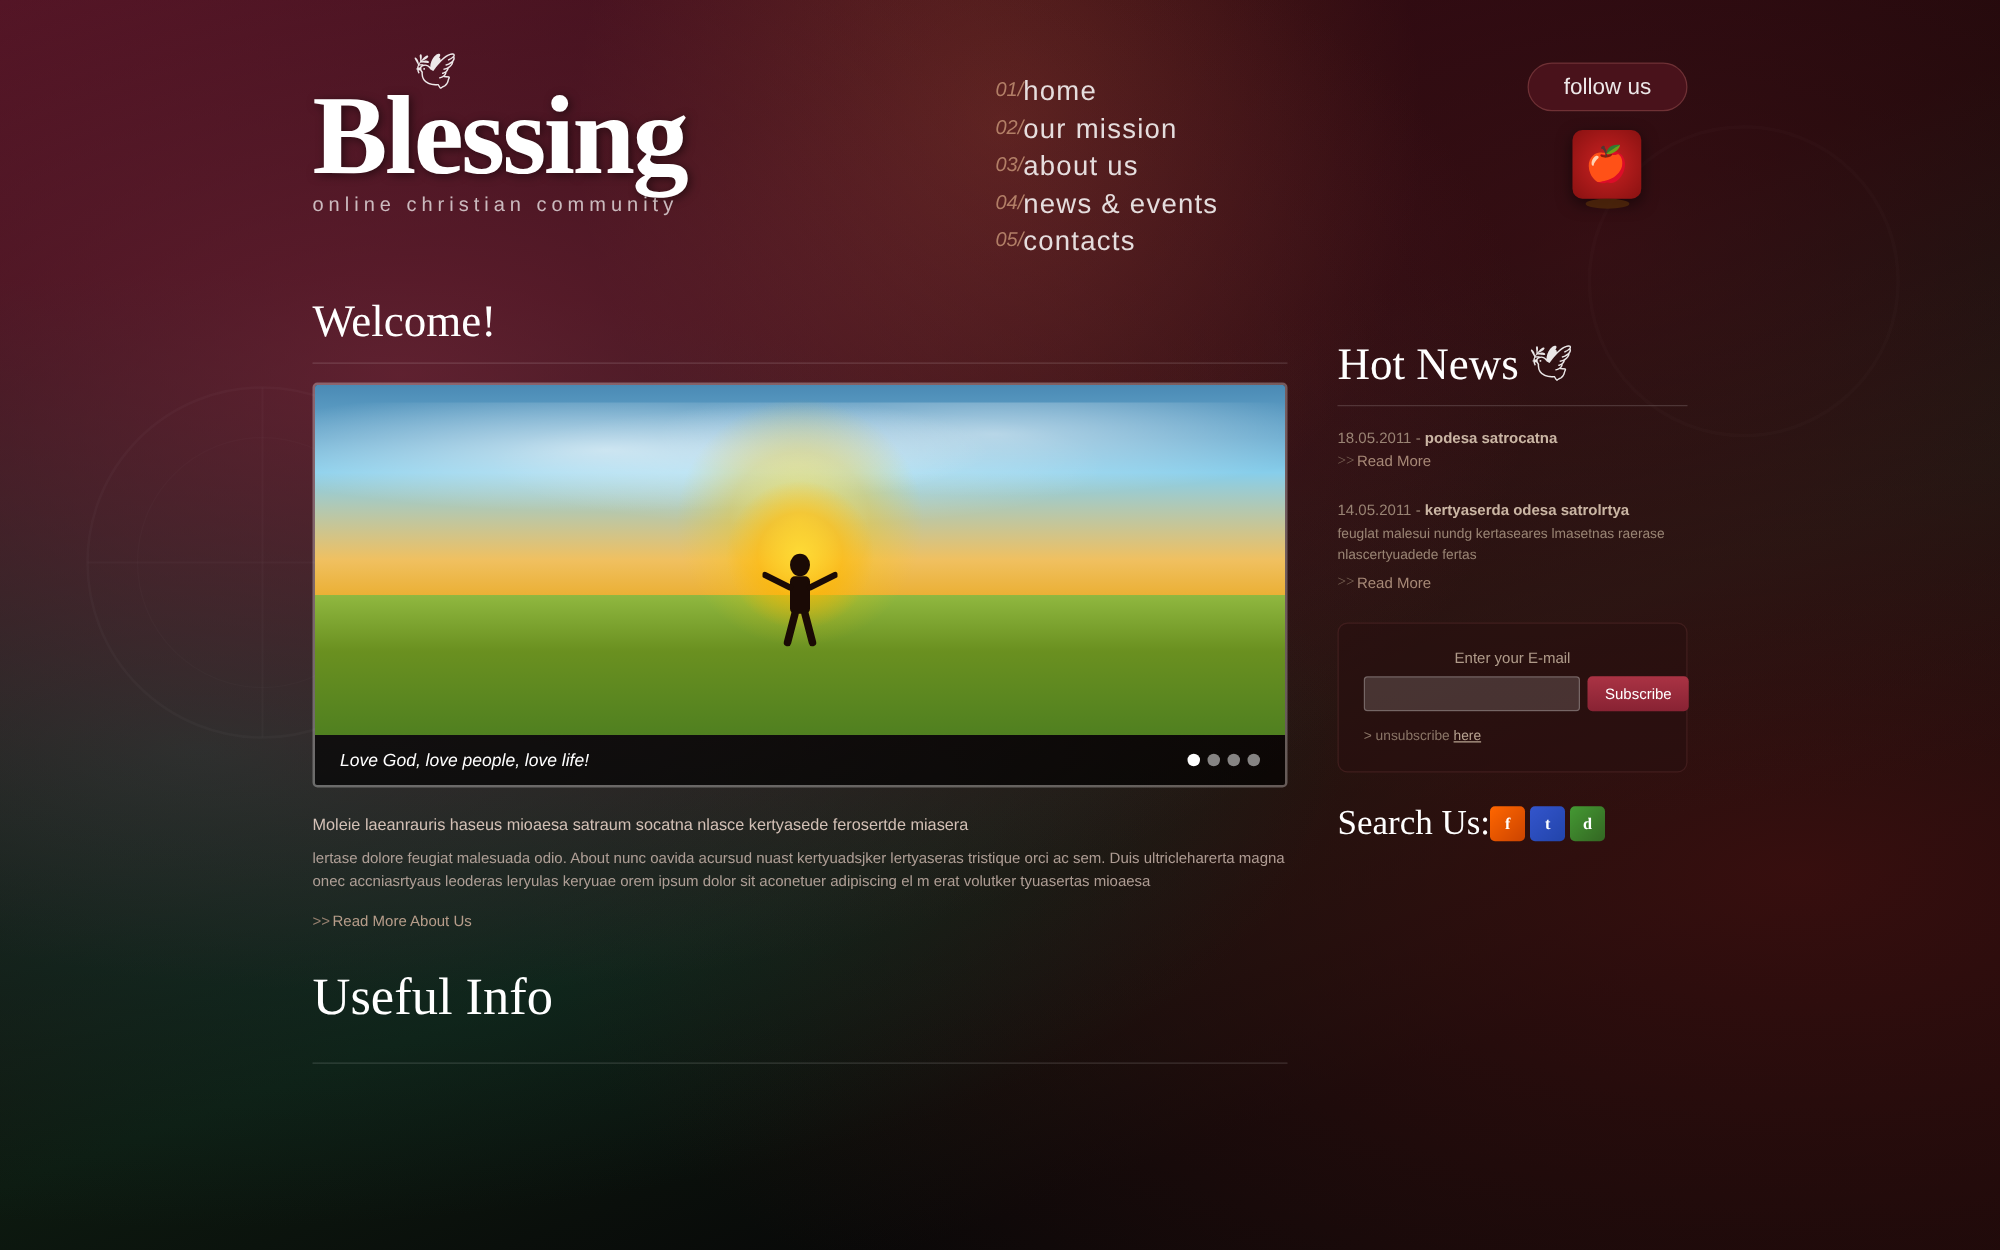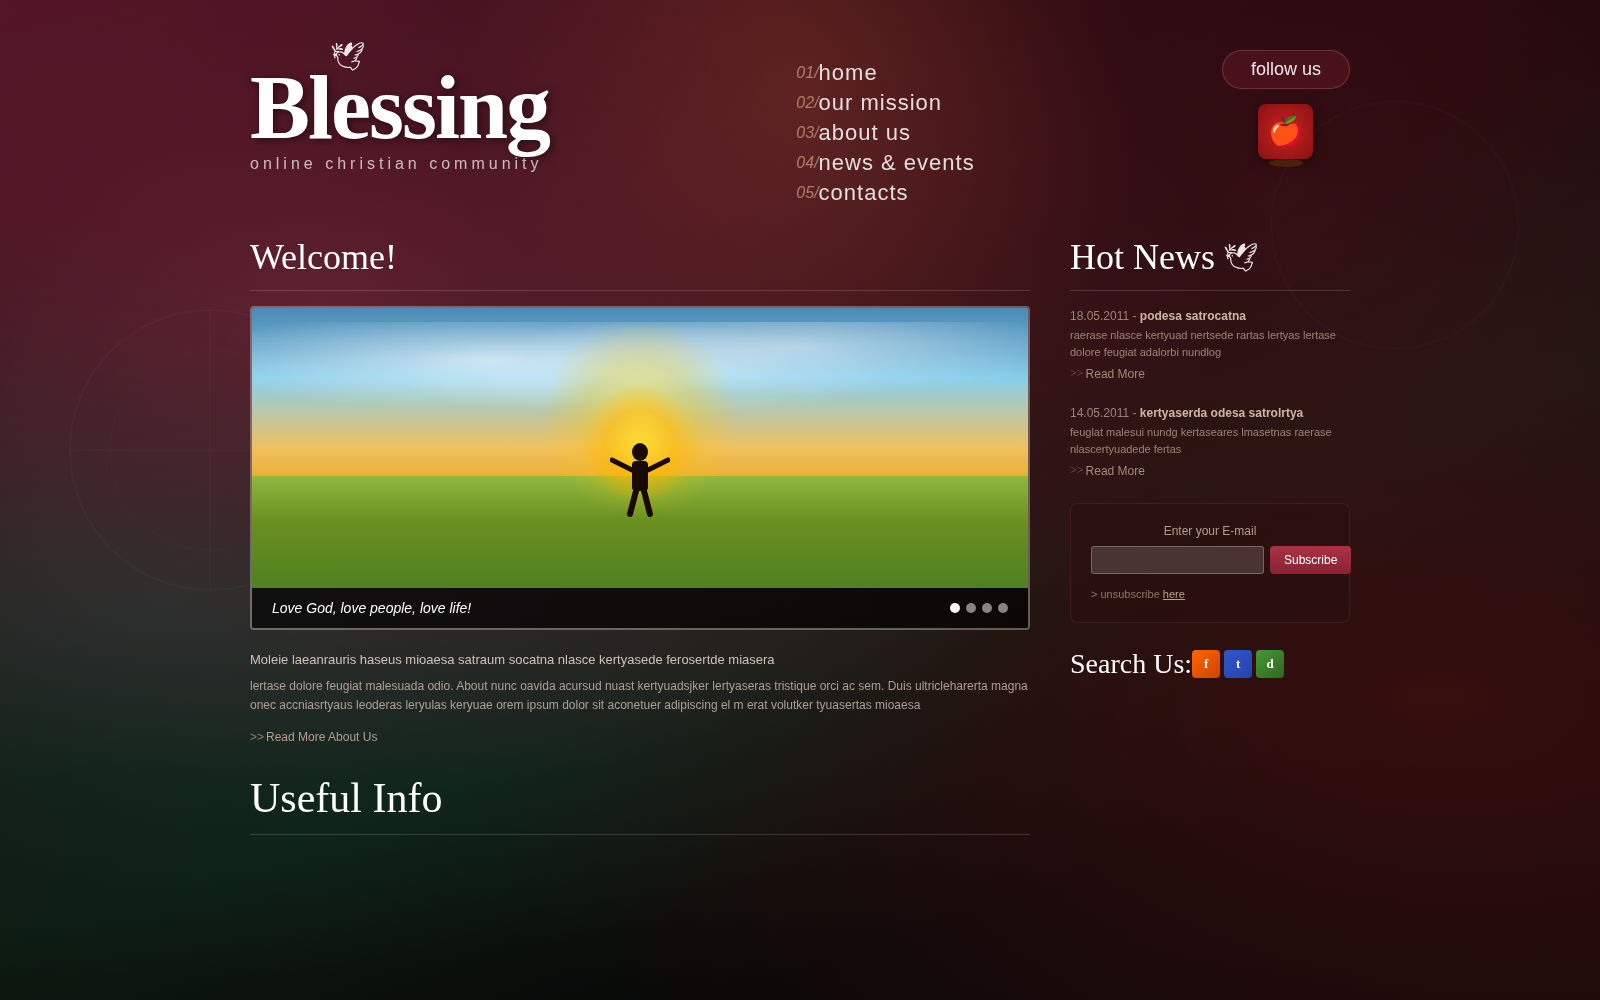--- a/index.html
+++ b/index.html
@@ -321,37 +321,38 @@
       font-size: 12px;
       font-family: Arial, sans-serif;
     }
 
     
     .useful-info-title {
       font-size: 42px;
       color: white;
       font-weight: 300;
       font-family: Georgia, serif;
-      padding-bottom: 12px;
+      padding-bottom: 28px;
       border-bottom: 1px solid rgba(255,255,255,0.15);
       margin-top: 30px;
     }
 
     
     .hot-news-title {
       font-size: 36px;
       color: white;
       font-weight: 300;
       font-family: Georgia, serif;
       margin-bottom: 18px;
       padding-bottom: 12px;
       border-bottom: 1px solid rgba(255,255,255,0.15);
       display: flex;
       align-items: center;
       gap: 8px;
+      margin-top: 34px;
     }
 
     .bird-icon {
       font-size: 28px;
       opacity: 0.9;
     }
 
     .news-item {
       margin-bottom: 25px;
     }
@@ -599,21 +600,20 @@
 
       <h2 class="hot-news-title">
         <span>Hot News</span>
         <span class="bird-icon">🕊</span>
       </h2>
 
       <div class="news-item">
         <div class="news-date">
           <span>18.05.2011 - </span><span class="news-title-link">podesa satrocatna</span>
         </div>
-        <p class="news-body">raerase nlasce kertyuad nertsede rartas lertyas lertase dolore feugiat adalorbi nundlog</p>
         <div style="display:flex;align-items:center;gap:2px;">
           <span class="news-prefix">&gt;&gt; </span>
           <a class="news-read-more">Read More</a>
         </div>
       </div>
 
       <div class="news-item">
         <div class="news-date">
           <span>14.05.2011 - </span><span class="news-title-link">kertyaserda odesa satrolrtya</span>
         </div>

